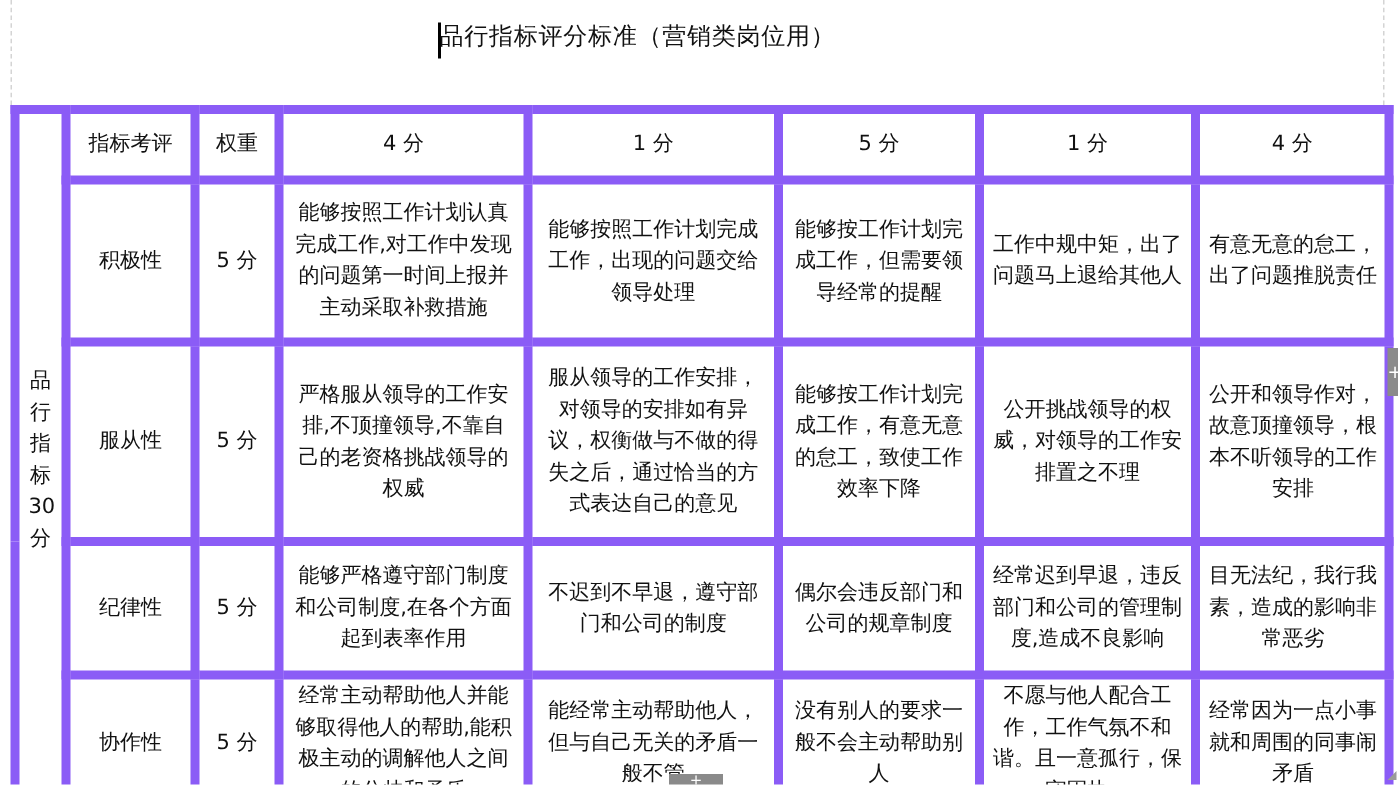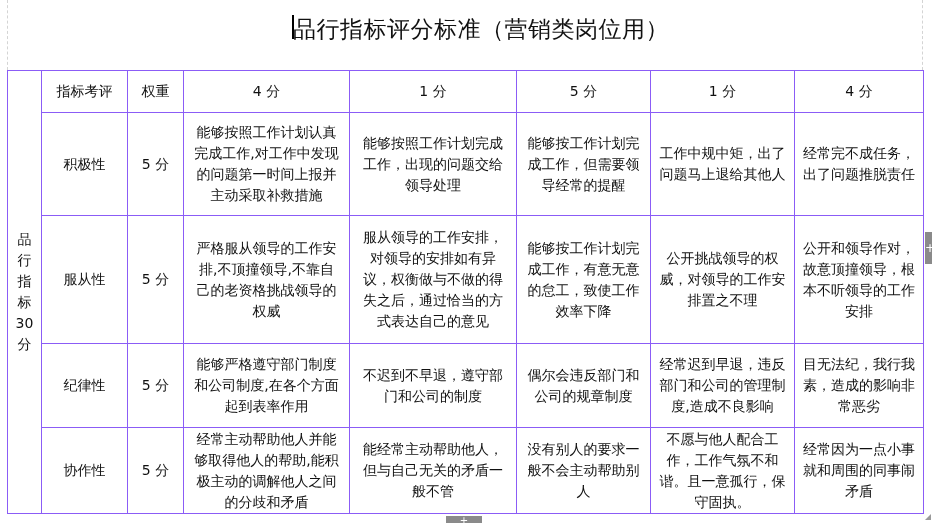--- a/index.html
+++ b/index.html
@@ -5,32 +5,32 @@
     html, body { margin: 0; padding: 0; }
     body {
       width: 932px; height: 523px; overflow: hidden;
       background: #ffffff; position: relative;
       font-family: "DejaVu Sans", "Liberation Sans", sans-serif;
       color: #111;
     }
     .guide-v { position: absolute; top: 0; width: 0; border-left: 1px dashed #d4d4d4; }
     .title {
       position: absolute; left: 293px; top: 14px;
-      font-size: 23px; letter-spacing: 0.5px; white-space: nowrap;
+      font-size: 16px; letter-spacing: 0.5px; white-space: nowrap;
     }
     .caret {
       position: absolute; left: 292px; top: 15px; width: 2px; height: 24px; background: #000;
     }
     table.grid {
       position: absolute; left: 7px; top: 70px;
       border-collapse: collapse; table-layout: fixed;
       width: 916px;
     }
     table.grid td {
-      border: 1px solid #8b5cf6; text-align: center; vertical-align: middle;
+      border: 6px solid #8b5cf6; text-align: center; vertical-align: middle;
       font-size: 14px; line-height: 21px; padding: 0 6px; overflow: hidden;
     }
     td.cat { padding: 0; line-height: 22px; }
     td.cat span { display: block; font-size: 14px; }
     tr.head td { height: 41px; }
     tr.r1 td { height: 102px; }
     tr.r2 td { height: 127px; }
     tr.r3 td { height: 83px; }
     tr.r4 td { height: 85px; }
     .desc { display: inline-block; text-align: center; }
@@ -86,21 +86,21 @@
     <td>4 分</td>
   </tr>
 
   <tr class="r1">
     <td>积极性</td>
     <td>5 分</td>
     <td><span class="desc" style="width:146px">能够按照工作计划认真完成工作,对工作中发现的问题第一时间上报并主动采取补救措施</span></td>
     <td><span class="desc" style="width:146px">能够按照工作计划完成工作，出现的问题交给领导处理</span></td>
     <td><span class="desc" style="width:112px">能够按工作计划完成工作，但需要领导经常的提醒</span></td>
     <td><span class="desc" style="width:126px">工作中规中矩，出了问题马上退给其他人</span></td>
-    <td><span class="desc" style="width:112px">经常完不成任务，出了问题推脱责任</span></td>
+    <td><span class="desc" style="width:112px">有意无意的怠工，出了问题推脱责任</span></td>
   </tr>
 
   <tr class="r2">
     <td>服从性</td>
     <td>5 分</td>
     <td><span class="desc" style="width:146px">严格服从领导的工作安排,不顶撞领导,不靠自己的老资格挑战领导的权威</span></td>
     <td><span class="desc" style="width:146px">服从领导的工作安排，对领导的安排如有异议，权衡做与不做的得失之后，通过恰当的方式表达自己的意见</span></td>
     <td><span class="desc" style="width:112px">能够按工作计划完成工作，有意无意的怠工，致使工作效率下降</span></td>
     <td><span class="desc" style="width:126px">公开挑战领导的权威，对领导的工作安排置之不理</span></td>
     <td><span class="desc" style="width:112px">公开和领导作对，故意顶撞领导，根本不听领导的工作安排</span></td>

